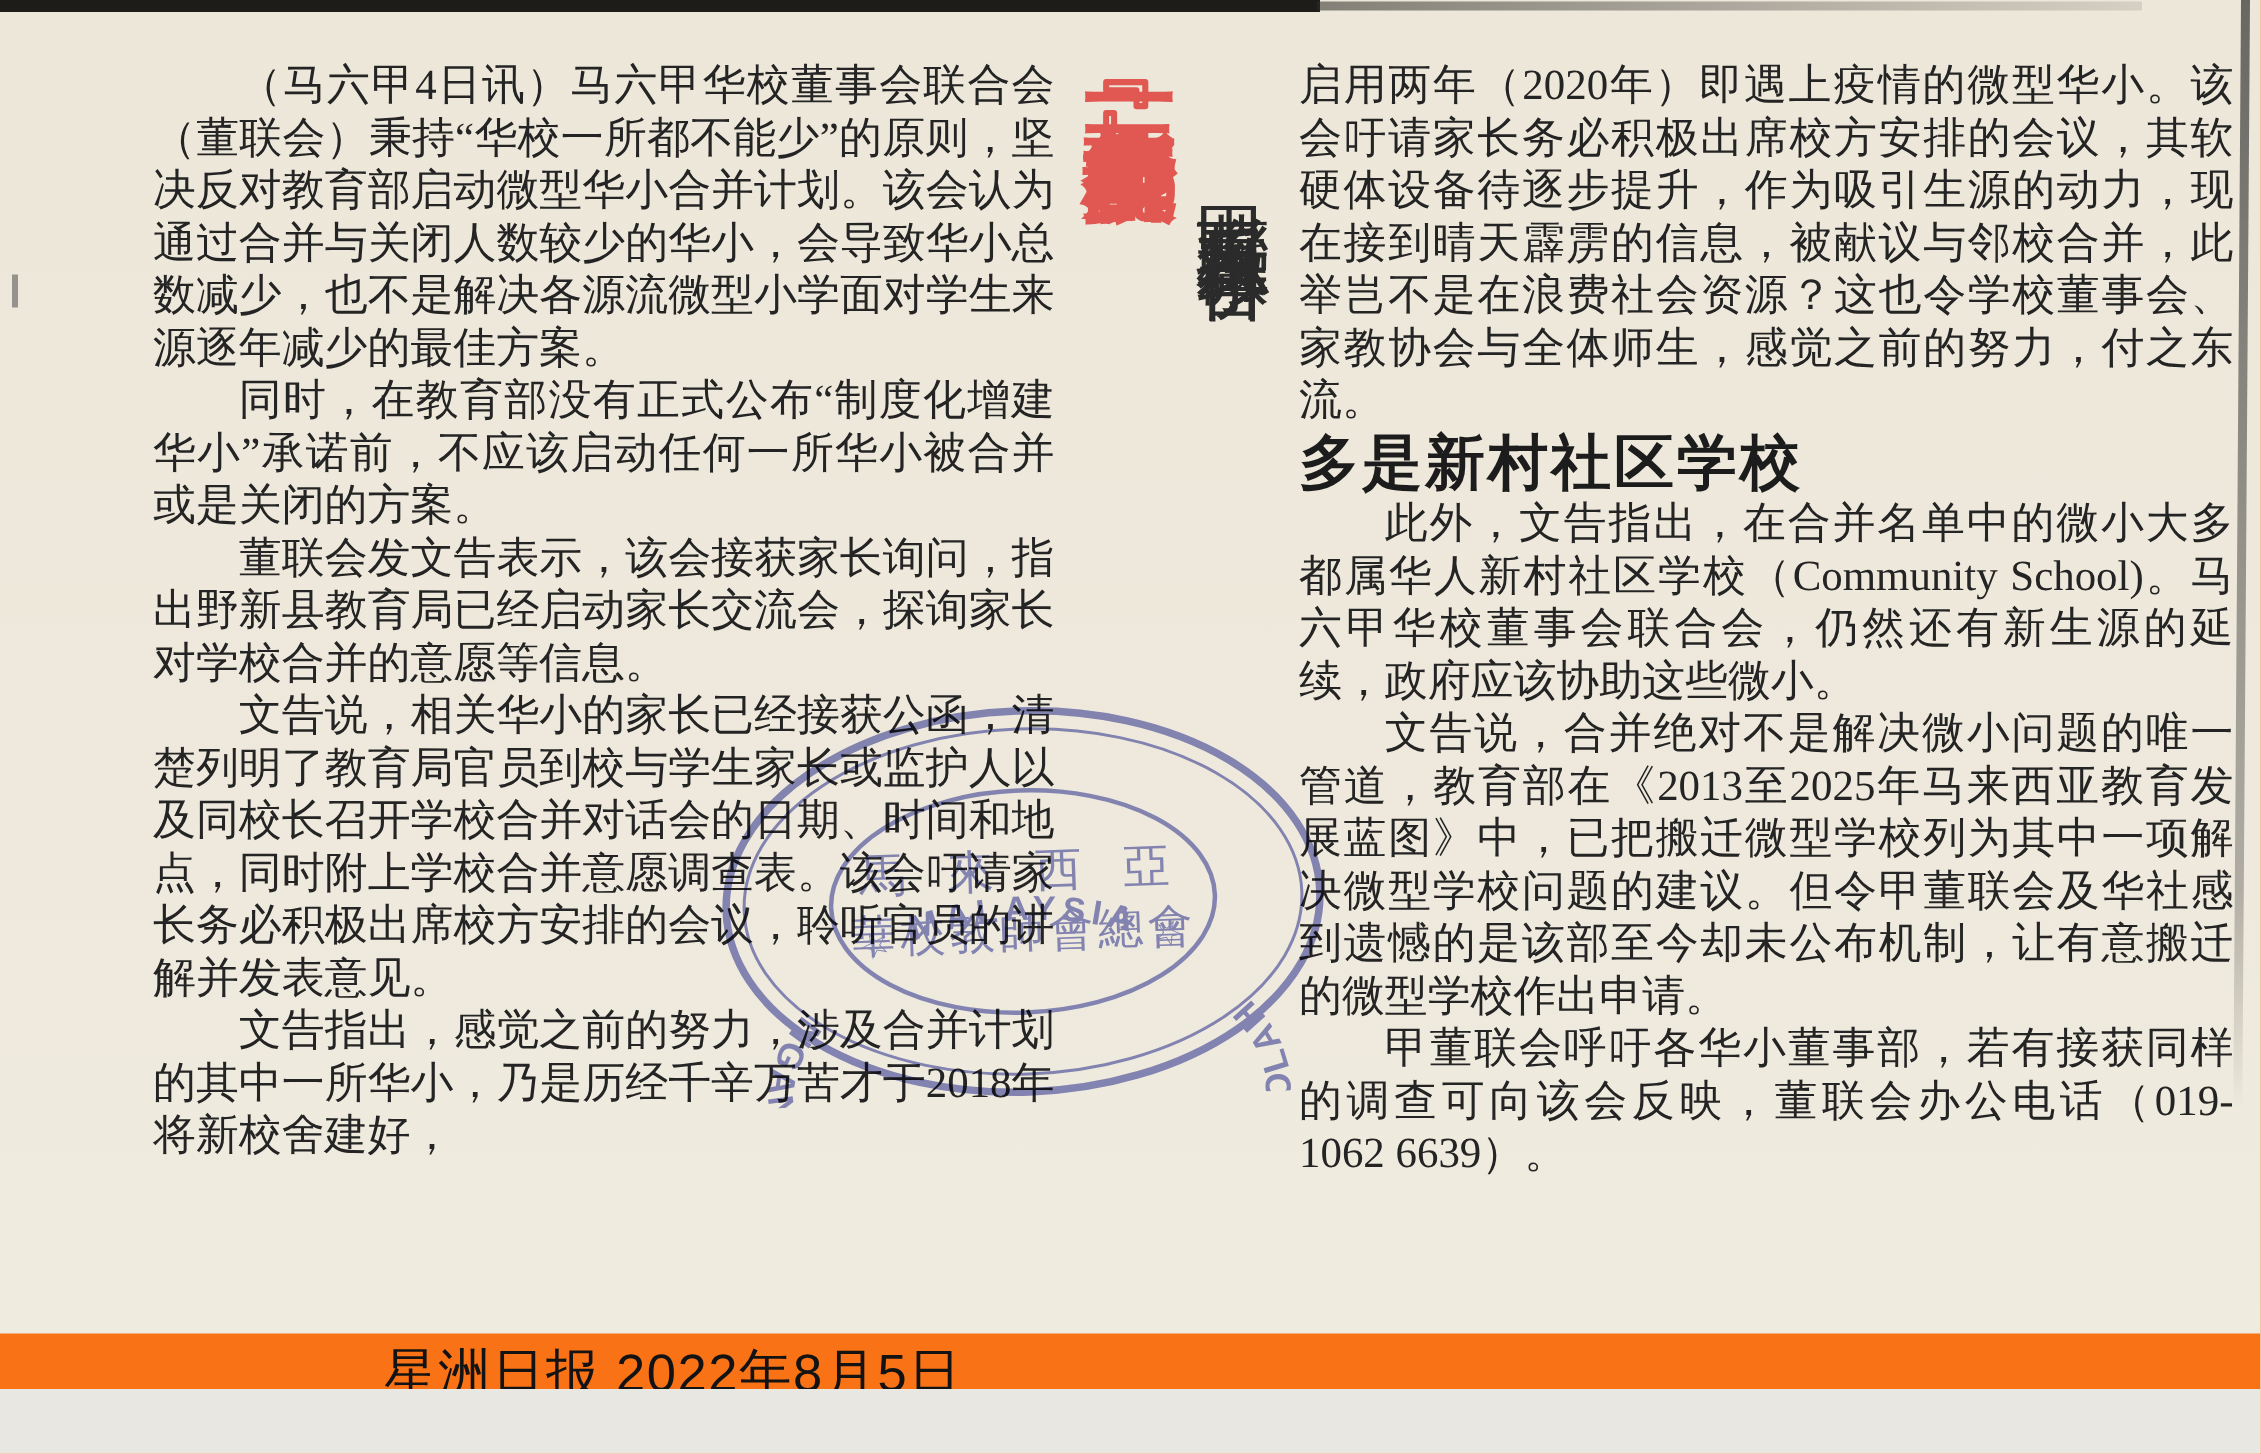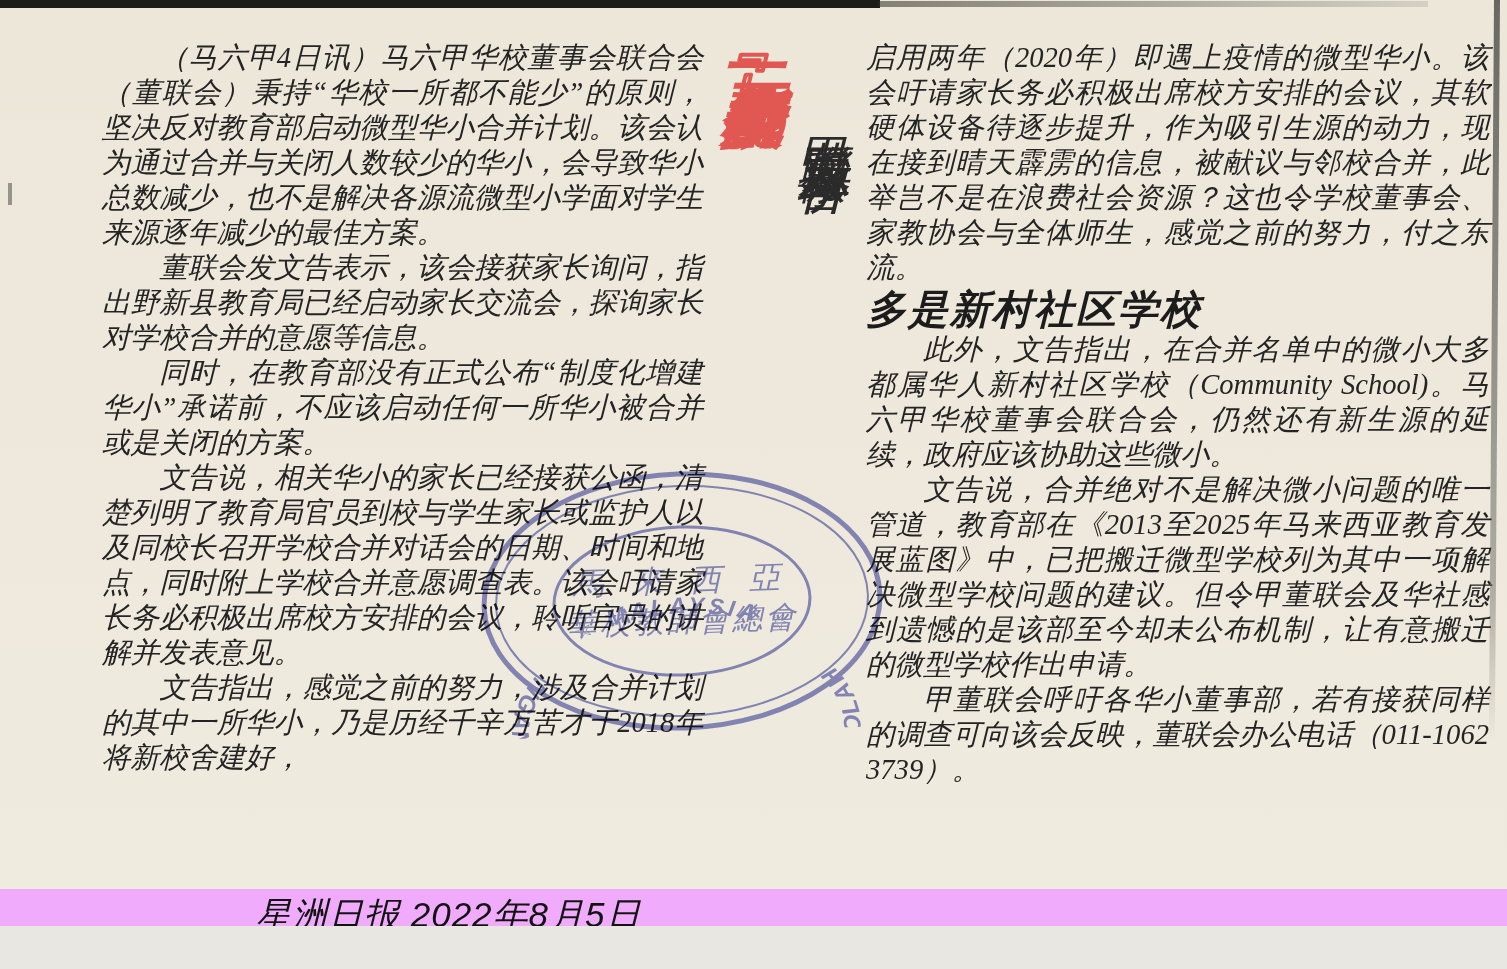--- a/index.html
+++ b/index.html
@@ -1,17 +1,17 @@
 <!DOCTYPE html>
 <html><head>
 <meta charset="utf-8">
 <style>
   html,body{margin:0;padding:0;background:#e9e7e2;}
-  .page{position:relative;width:1507px;height:926px;background:#f0abfc;overflow:hidden;
-        font-family:"Liberation Serif","DejaVu Serif",serif;font-style:italic;}
+  .page{position:relative;width:1507px;height:926px;background:#f97316;overflow:hidden;
+        font-family:"Liberation Serif","DejaVu Serif",serif;}
   .paper{position:absolute;left:0;top:0;width:1507px;height:889px;
          background:linear-gradient(180deg,#ece7d9 0%,#eee9dc 60%,#efebdf 100%);}
   
   .edge-top{position:absolute;left:0;top:0;width:880px;height:8px;background:#1d1c18;}
   .edge-top-fade{position:absolute;left:878px;top:1px;width:550px;height:6px;
                  background:linear-gradient(90deg,rgba(45,43,38,.55),rgba(45,43,38,.12));}
   .edge-right{position:absolute;left:1494px;top:0;width:6px;height:740px;
               background:linear-gradient(180deg,rgba(60,60,58,.75),rgba(60,60,58,.35) 80%,rgba(60,60,58,0));
               transform:rotate(.4deg);transform-origin:top;}
   .edge-left-mark{position:absolute;left:8px;top:183px;width:4px;height:22px;background:rgba(90,90,88,.6);}
@@ -50,35 +50,35 @@
 <div class="page">
 
   <div class="paper">
     <div class="edge-top"></div>
     <div class="edge-top-fade"></div>
     <div class="edge-right"></div>
     <div class="edge-left-mark"></div>
 
     <div class="col col-left">
       <p>（马六甲4日讯）马六甲华校董事会联合会（董联会）秉持“华校一所都不能少”的原则，坚决反对教育部启动微型华小合并计划。该会认为通过合并与关闭人数较少的华小，会导致华小总数减少，也不是解决各源流微型小学面对学生来源逐年减少的最佳方案。</p>
+      <p>同时，在教育部没有正式公布“制度化增建华小”承诺前，不应该启动任何一所华小被合并或是关闭的方案。</p>
       <p>董联会发文告表示，该会接获家长询问，指出野新县教育局已经启动家长交流会，探询家长对学校合并的意愿等信息。</p>
-      <p>同时，在教育部没有正式公布“制度化增建华小”承诺前，不应该启动任何一所华小被合并或是关闭的方案。</p>
       <p>文告说，相关华小的家长已经接获公函，清楚列明了教育局官员到校与学生家长或监护人以及同校长召开学校合并对话会的日期、时间和地点，同时附上学校合并意愿调查表。该会吁请家长务必积极出席校方安排的会议，聆听官员的讲解并发表意见。</p>
       <p>文告指出，感觉之前的努力，涉及合并计划的其中一所华小，乃是历经千辛万苦才于2018年将新校舍建好，</p>
     </div>
 
     <div class="headline-main">『華校一所都不能少』</div>
     <div class="headline-kicker">甲董聯反對微小合併</div>
 
     <div class="col col-right">
       <p class="noindent">启用两年（2020年）即遇上疫情的微型华小。该会吁请家长务必积极出席校方安排的会议，其软硬体设备待逐步提升，作为吸引生源的动力，现在接到晴天霹雳的信息，被献议与邻校合并，此举岂不是在浪费社会资源？这也令学校董事会、家教协会与全体师生，感觉之前的努力，付之东流。</p>
       <h2 class="subhead">多是新村社区学校</h2>
       <p>此外，文告指出，在合并名单中的微小大多都属华人新村社区学校（Community School)。马六甲华校董事会联合会，仍然还有新生源的延续，政府应该协助这些微小。</p>
       <p>文告说，合并绝对不是解决微小问题的唯一管道，教育部在《2013至2025年马来西亚教育发展蓝图》中，已把搬迁微型学校列为其中一项解决微型学校问题的建议。但令甲董联会及华社感到遗憾的是该部至今却未公布机制，让有意搬迁的微型学校作出申请。</p>
-      <p>甲董联会呼吁各华小董事部，若有接获同样的调查可向该会反映，董联会办公电话（011-1062 3739）。</p>
+      <p>甲董联会呼吁各华小董事部，若有接获同样的调查可向该会反映，董联会办公电话（019-1062 6639）。</p>
     </div>
 
     <svg class="stamp" viewBox="0 0 408 264" xmlns="http://www.w3.org/2000/svg">
       <ellipse class="ring" cx="204" cy="132" rx="198" ry="127" stroke-width="5"></ellipse>
       <ellipse class="ring" cx="204" cy="132" rx="186" ry="115" stroke-width="2"></ellipse>
       <ellipse class="ring" cx="204" cy="132" rx="128" ry="74" stroke-width="3"></ellipse>
       <path id="stamp-arc-top" d="M 62 196 A 174 110 0 1 0 346 196" fill="none"></path>
       <path id="stamp-arc-bottom" d="M 80 182 A 152 89 0 0 1 328 182" fill="none"></path>
       <text class="ring-text" font-size="24" letter-spacing="2.4">
         <textPath href="#stamp-arc-top" startOffset="50%" text-anchor="middle">GABUNGAN PERSATUAN GURU-GURU SEKOLAH CINA</textPath>

